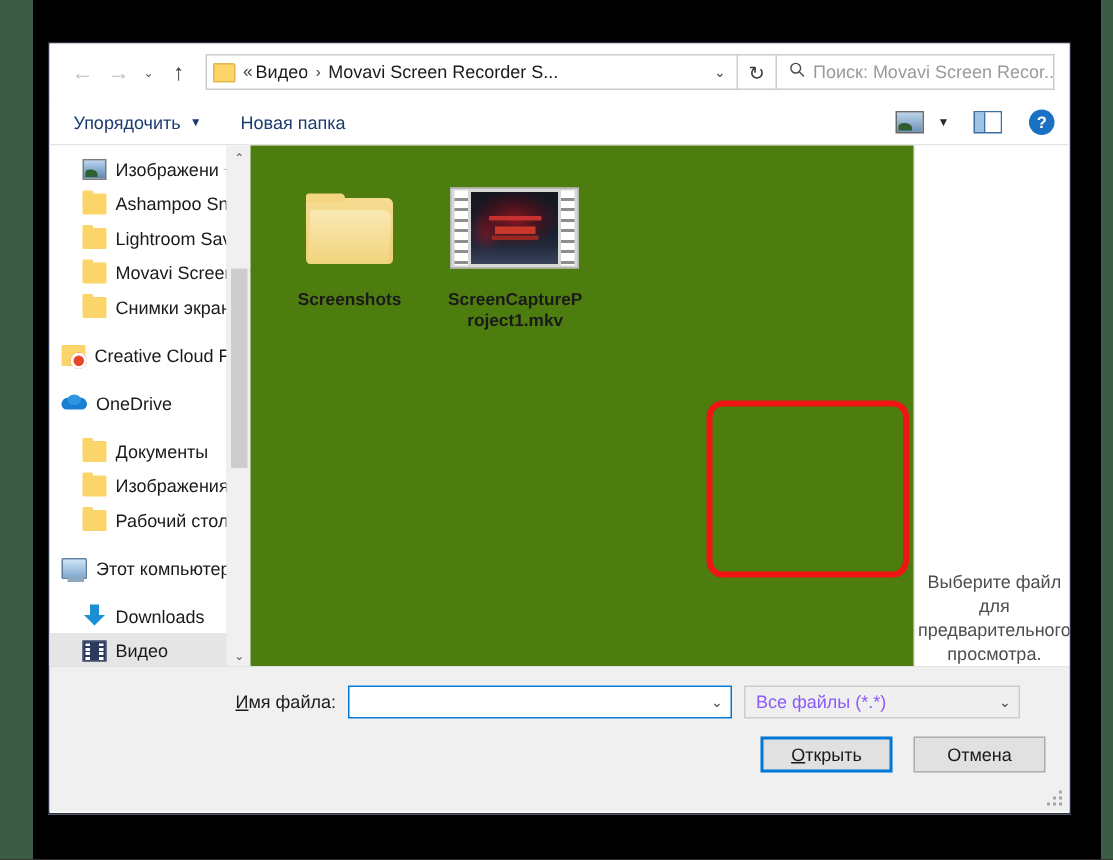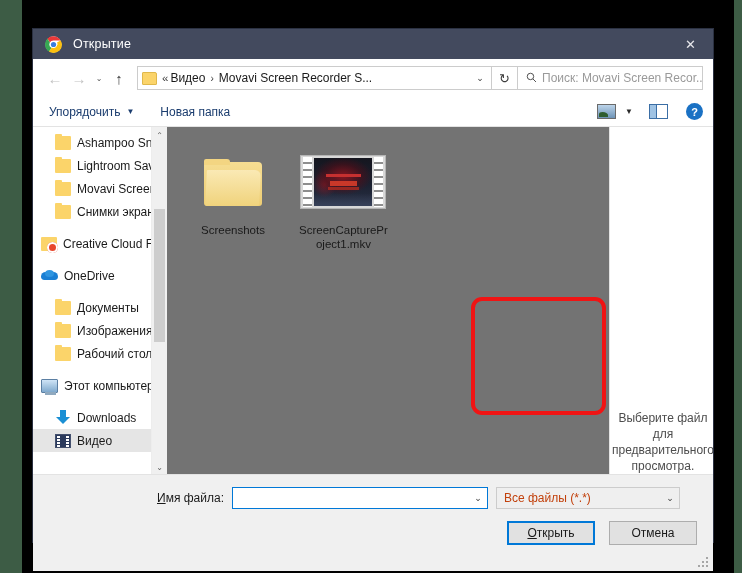--- a/index.html
+++ b/index.html
@@ -149,21 +149,21 @@
   
   .sbar {
     position: absolute; right: 0; top: 0; width: 16px; height: 348px; background: #f0f0f0;
     border-left: 1px solid #ededed;
   }
   .sbar-arrow { height: 16px; display: flex; align-items: center; justify-content: center; color: #606060; font-size: 8px; }
   .sbar-arrow.bot { position: absolute; bottom: 0; left: 0; right: 0; }
   .sbar-thumb { position: absolute; left: 2px; right: 2px; top: 82px; height: 133px; background: #cdcdcd; }
 
   
-  .filelist { flex: 1 1 auto; background: #737373; position: relative; padding: 14px 0 0 18px; }
+  .filelist { flex: 1 1 auto; background: #4d7c0f; position: relative; padding: 14px 0 0 18px; font-weight: bold; }
   .tile { width: 96px; display: inline-block; vertical-align: top; text-align: center; }
   .tile-icon-wrap { height: 82px; display: flex; align-items: center; justify-content: center; }
   .big-folder {
     width: 58px; height: 47px; position: relative;
   }
   .big-folder .bf-back {
     position: absolute; left: 0; top: 3px; width: 58px; height: 44px;
     background: linear-gradient(#f6dd92,#edcd74); border-radius: 2px 4px 3px 3px;
   }
   .big-folder .bf-tab {
@@ -218,21 +218,21 @@
   .name-combo {
     width: 256px; height: 22px; background: #fff; border: 1px solid #0078d7;
     display: flex; align-items: center; padding-left: 5px;
   }
   .name-val { font-size: 12px; color: #1a1a1a; flex: 1 1 auto; }
   .cbo-caret { width: 18px; text-align: center; font-size: 9px; color: #3c3c3c; }
   .filter-combo {
     width: 184px; height: 22px; background: #efefef; border: 1px solid #cccccc;
     display: flex; align-items: center; padding-left: 7px; margin-left: 8px;
   }
-  .filter-val { font-size: 12px; color: #c2410c; flex: 1 1 auto; }
+  .filter-val { font-size: 12px; color: #8b5cf6; flex: 1 1 auto; }
 
   .btnrow { position: absolute; right: 16px; top: 46px; display: flex; }
   .btn {
     width: 88px; height: 24px; font-size: 12px; color: #1a1a1a; background: #e1e1e1;
     border: 1px solid #adadad; display: flex; align-items: center; justify-content: center;
   }
   .btn.default { background: #e1e1e1; border: 2px solid #0078d7; }
   .btn + .btn { margin-left: 14px; }
   .btn u { text-decoration: underline; }
 
@@ -241,34 +241,20 @@
 </style>
 </head>
 <body>
 
 <div id="root">
   <div class="left-strip"></div>
   <div class="right-strip"></div>
 
   <div class="dialog">
 
-    <div class="titlebar">
-      <span class="chrome-icon">
-        <svg width="17" height="17" viewBox="0 0 48 48">
-          <circle cx="24" cy="24" r="23" fill="#ffffff"></circle>
-          <path d="M24 1a23 23 0 0 1 19.9 11.5H24a11.5 11.5 0 0 0-10.2 6.2L6.1 6.3A22.9 22.9 0 0 1 24 1z" fill="#ea3939"></path>
-          <path d="M6.1 6.3l7.7 12.4A11.5 11.5 0 0 0 18.6 34L10.7 45A23 23 0 0 1 6.1 6.3z" fill="#37a852"></path>
-          <path d="M43.9 12.5A23 23 0 0 1 10.7 45l9.9-16.2A11.5 11.5 0 0 0 35.5 24a11.4 11.4 0 0 0-1.6-5.8z" fill="#fcc00f"></path>
-          <circle cx="24" cy="24" r="9.6" fill="#ffffff"></circle>
-          <circle cx="24" cy="24" r="7.4" fill="#3b7ddd"></circle>
-        </svg>
-      </span>
-      <span class="title-text">Открытие</span>
-      <div class="winbtn">✕</div>
-    </div>
 
     <div class="navbar">
       <div class="navbtn">←</div>
       <div class="navbtn">→</div>
       <div class="navbtn hist">⌄</div>
       <div class="navbtn up">↑</div>
 
       <div class="crumbbar">
         <span class="crumb-folder"></span>
         <span class="crumb-sep">«</span>
@@ -304,20 +290,25 @@
         <div class="pl"></div>
         <div class="pr"></div>
       </div>
       <div class="help-ico">?</div>
     </div>
 
     <div class="body-area">
 
       <div class="sidebar">
         <div id="side-list">
+            <div class="side-item ind1">
+              <span class="ic ic-pic"></span>
+              <span class="side-lbl">Изображени</span>
+              <span class="pin" style="font-size: 9px;">📌</span>
+            </div>
             <div class="side-item ind1">
               <span class="ic ic-folder"></span>
               <span class="side-lbl">Ashampoo Snap</span>
             </div>
             <div class="side-item ind1">
               <span class="ic ic-folder"></span>
               <span class="side-lbl">Lightroom Saved</span>
             </div>
             <div class="side-item ind1">
               <span class="ic ic-folder"></span>

